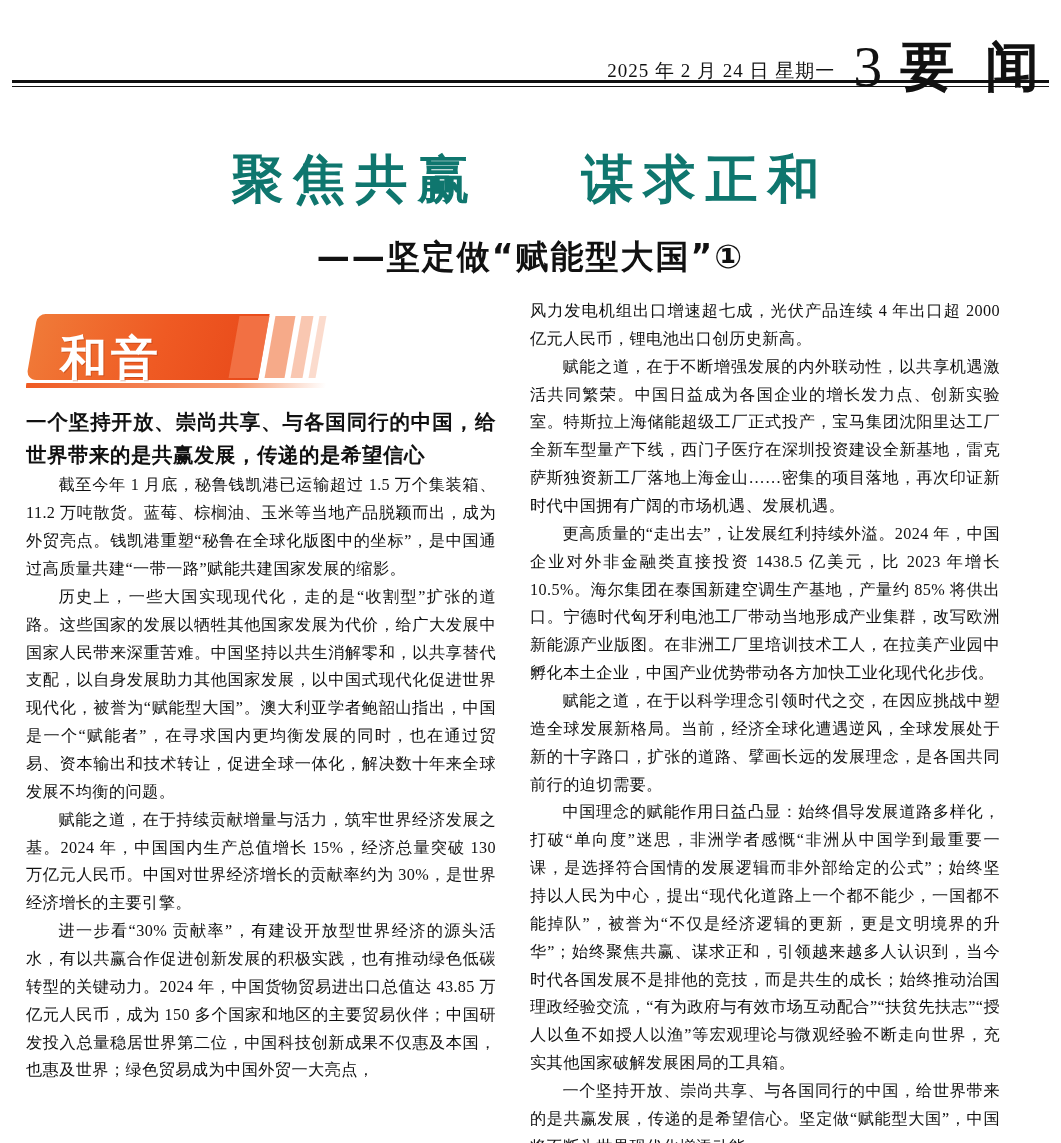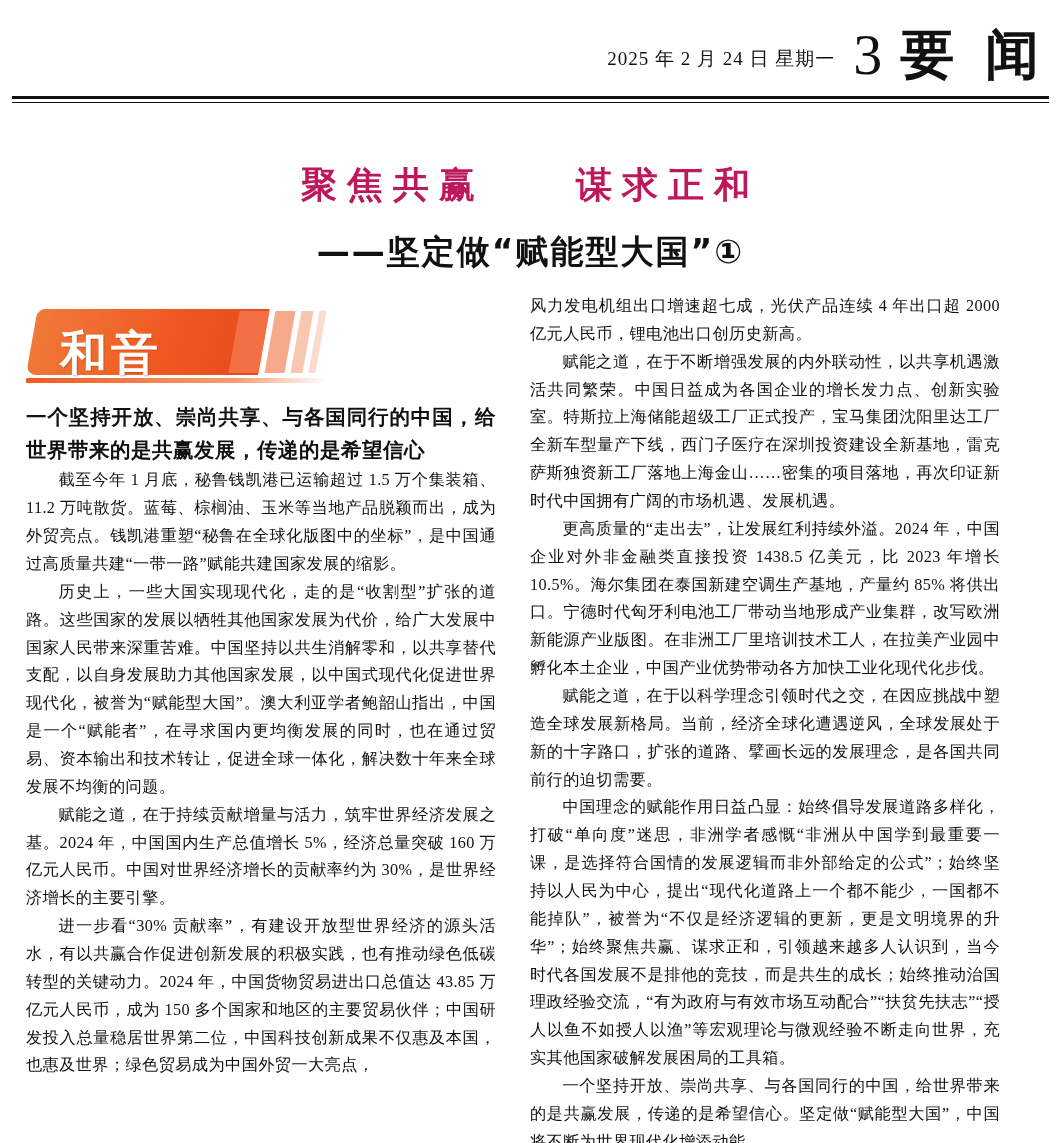--- a/index.html
+++ b/index.html
@@ -12,22 +12,22 @@
     height: 1143px;
     font-family: "Liberation Serif", "DejaVu Serif", serif;
     color: #111111;
     position: relative;
     overflow: hidden;
   }
 
   
   .masthead {
     position: relative;
-    height: 96px;
-    padding: 0 14px;
+    height: 80px;
+    padding: 12px 14px;
     box-sizing: border-box;
   }
   .masthead-inner {
     display: flex;
     align-items: flex-end;
     justify-content: flex-end;
     height: 88px;
     gap: 18px;
   }
   .date-line {
@@ -62,25 +62,25 @@
     border-top: 1px solid #111;
     margin: 3px 12px 0 12px;
   }
 
   
   .title-block {
     text-align: center;
     padding-top: 58px;
   }
   .headline {
-    font-size: 36px;
+    font-size: 52px;
     font-weight: bold;
     letter-spacing: 10px;
     font-family: "DejaVu Sans", "Liberation Sans", sans-serif;
-    color: #be185d;
+    color: #0f766e;
   }
   .headline .gap { display: inline-block; width: 46px; }
   .subhead {
     margin-top: 20px;
     font-size: 33px;
     font-weight: bold;
     letter-spacing: 2px;
     font-family: "DejaVu Sans", "Liberation Sans", sans-serif;
   }
 
@@ -192,21 +192,21 @@
       <div class="streak s3"></div>
       <div class="streak s4"></div>
       <div class="logo-underline"></div>
       <div class="logo-text">和音</div>
     </div>
 
     <p class="lead">一个坚持开放、崇尚共享、与各国同行的中国，给世界带来的是共赢发展，传递的是希望信心</p>
 
     <p>截至今年 1 月底，秘鲁钱凯港已运输超过 1.5 万个集装箱、11.2 万吨散货。蓝莓、棕榈油、玉米等当地产品脱颖而出，成为外贸亮点。钱凯港重塑“秘鲁在全球化版图中的坐标”，是中国通过高质量共建“一带一路”赋能共建国家发展的缩影。</p>
     <p>历史上，一些大国实现现代化，走的是“收割型”扩张的道路。这些国家的发展以牺牲其他国家发展为代价，给广大发展中国家人民带来深重苦难。中国坚持以共生消解零和，以共享替代支配，以自身发展助力其他国家发展，以中国式现代化促进世界现代化，被誉为“赋能型大国”。澳大利亚学者鲍韶山指出，中国是一个“赋能者”，在寻求国内更均衡发展的同时，也在通过贸易、资本输出和技术转让，促进全球一体化，解决数十年来全球发展不均衡的问题。</p>
-    <p>赋能之道，在于持续贡献增量与活力，筑牢世界经济发展之基。2024 年，中国国内生产总值增长 5%，经济总量突破 160 万亿元人民币。中国对世界经济增长的贡献率约为 30%，是世界经济增长的主要引擎。</p>
+    <p>赋能之道，在于持续贡献增量与活力，筑牢世界经济发展之基。2024 年，中国国内生产总值增长 15%，经济总量突破 130 万亿元人民币。中国对世界经济增长的贡献率约为 30%，是世界经济增长的主要引擎。</p>
     <p>进一步看“30% 贡献率”，有建设开放型世界经济的源头活水，有以共赢合作促进创新发展的积极实践，也有推动绿色低碳转型的关键动力。2024 年，中国货物贸易进出口总值达 43.85 万亿元人民币，成为 150 多个国家和地区的主要贸易伙伴；中国研发投入总量稳居世界第二位，中国科技创新成果不仅惠及本国，也惠及世界；绿色贸易成为中国外贸一大亮点，</p>
   </div>
 
   <div class="col">
     <p class="no-indent">风力发电机组出口增速超七成，光伏产品连续 4 年出口超 2000 亿元人民币，锂电池出口创历史新高。</p>
     <p>赋能之道，在于不断增强发展的内外联动性，以共享机遇激活共同繁荣。中国日益成为各国企业的增长发力点、创新实验室。特斯拉上海储能超级工厂正式投产，宝马集团沈阳里达工厂全新车型量产下线，西门子医疗在深圳投资建设全新基地，雷克萨斯独资新工厂落地上海金山……密集的项目落地，再次印证新时代中国拥有广阔的市场机遇、发展机遇。</p>
     <p>更高质量的“走出去”，让发展红利持续外溢。2024 年，中国企业对外非金融类直接投资 1438.5 亿美元，比 2023 年增长 10.5%。海尔集团在泰国新建空调生产基地，产量约 85% 将供出口。宁德时代匈牙利电池工厂带动当地形成产业集群，改写欧洲新能源产业版图。在非洲工厂里培训技术工人，在拉美产业园中孵化本土企业，中国产业优势带动各方加快工业化现代化步伐。</p>
     <p>赋能之道，在于以科学理念引领时代之交，在因应挑战中塑造全球发展新格局。当前，经济全球化遭遇逆风，全球发展处于新的十字路口，扩张的道路、擘画长远的发展理念，是各国共同前行的迫切需要。</p>
     <p>中国理念的赋能作用日益凸显：始终倡导发展道路多样化，打破“单向度”迷思，非洲学者感慨“非洲从中国学到最重要一课，是选择符合国情的发展逻辑而非外部给定的公式”；始终坚持以人民为中心，提出“现代化道路上一个都不能少，一国都不能掉队”，被誉为“不仅是经济逻辑的更新，更是文明境界的升华”；始终聚焦共赢、谋求正和，引领越来越多人认识到，当今时代各国发展不是排他的竞技，而是共生的成长；始终推动治国理政经验交流，“有为政府与有效市场互动配合”“扶贫先扶志”“授人以鱼不如授人以渔”等宏观理论与微观经验不断走向世界，充实其他国家破解发展困局的工具箱。</p>
     <p>一个坚持开放、崇尚共享、与各国同行的中国，给世界带来的是共赢发展，传递的是希望信心。坚定做“赋能型大国”，中国将不断为世界现代化增添动能。</p>

